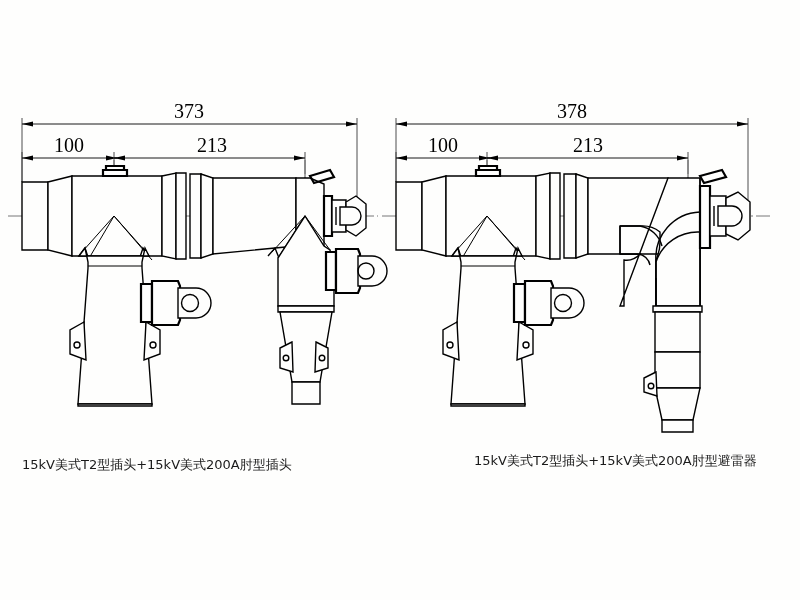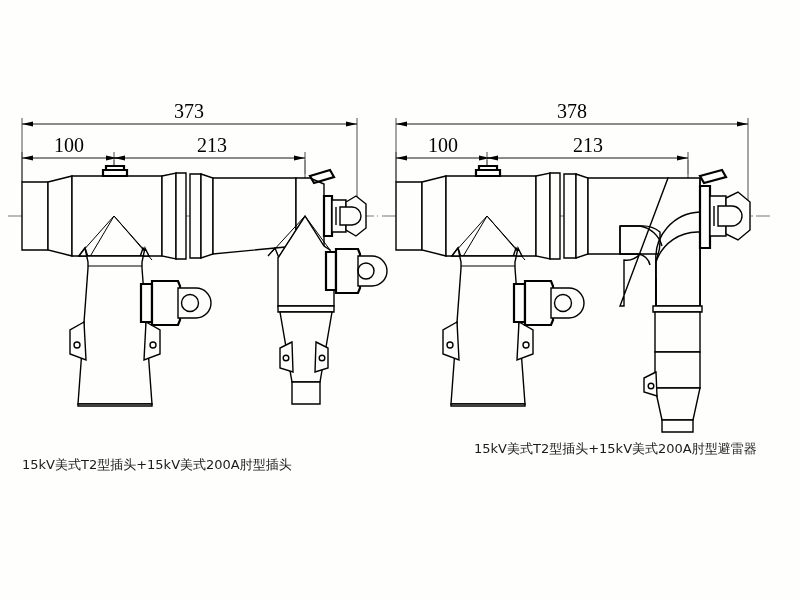--- a/index.html
+++ b/index.html
@@ -13,21 +13,21 @@
   #sheet{position:absolute;left:0;top:0;width:800px;height:600px;}
   .cap{
     position:absolute;
     font-family:"DejaVu Sans","Liberation Sans",sans-serif;
     font-size:13px;
     color:#1a1a1a;
     white-space:nowrap;
     letter-spacing:0px;
   }
   #cap-left{left:22px;top:456px;}
-  #cap-right{left:474px;top:440px;}
+  #cap-right{left:474px;top:452px;}
   svg text.dim{
     font-family:"Liberation Serif","DejaVu Serif",serif;
     font-size:20px;
     fill:#000;
   }
 </style>
 </head>
 <body>
 
 <svg id="sheet" viewBox="0 0 800 600" xmlns="http://www.w3.org/2000/svg">

